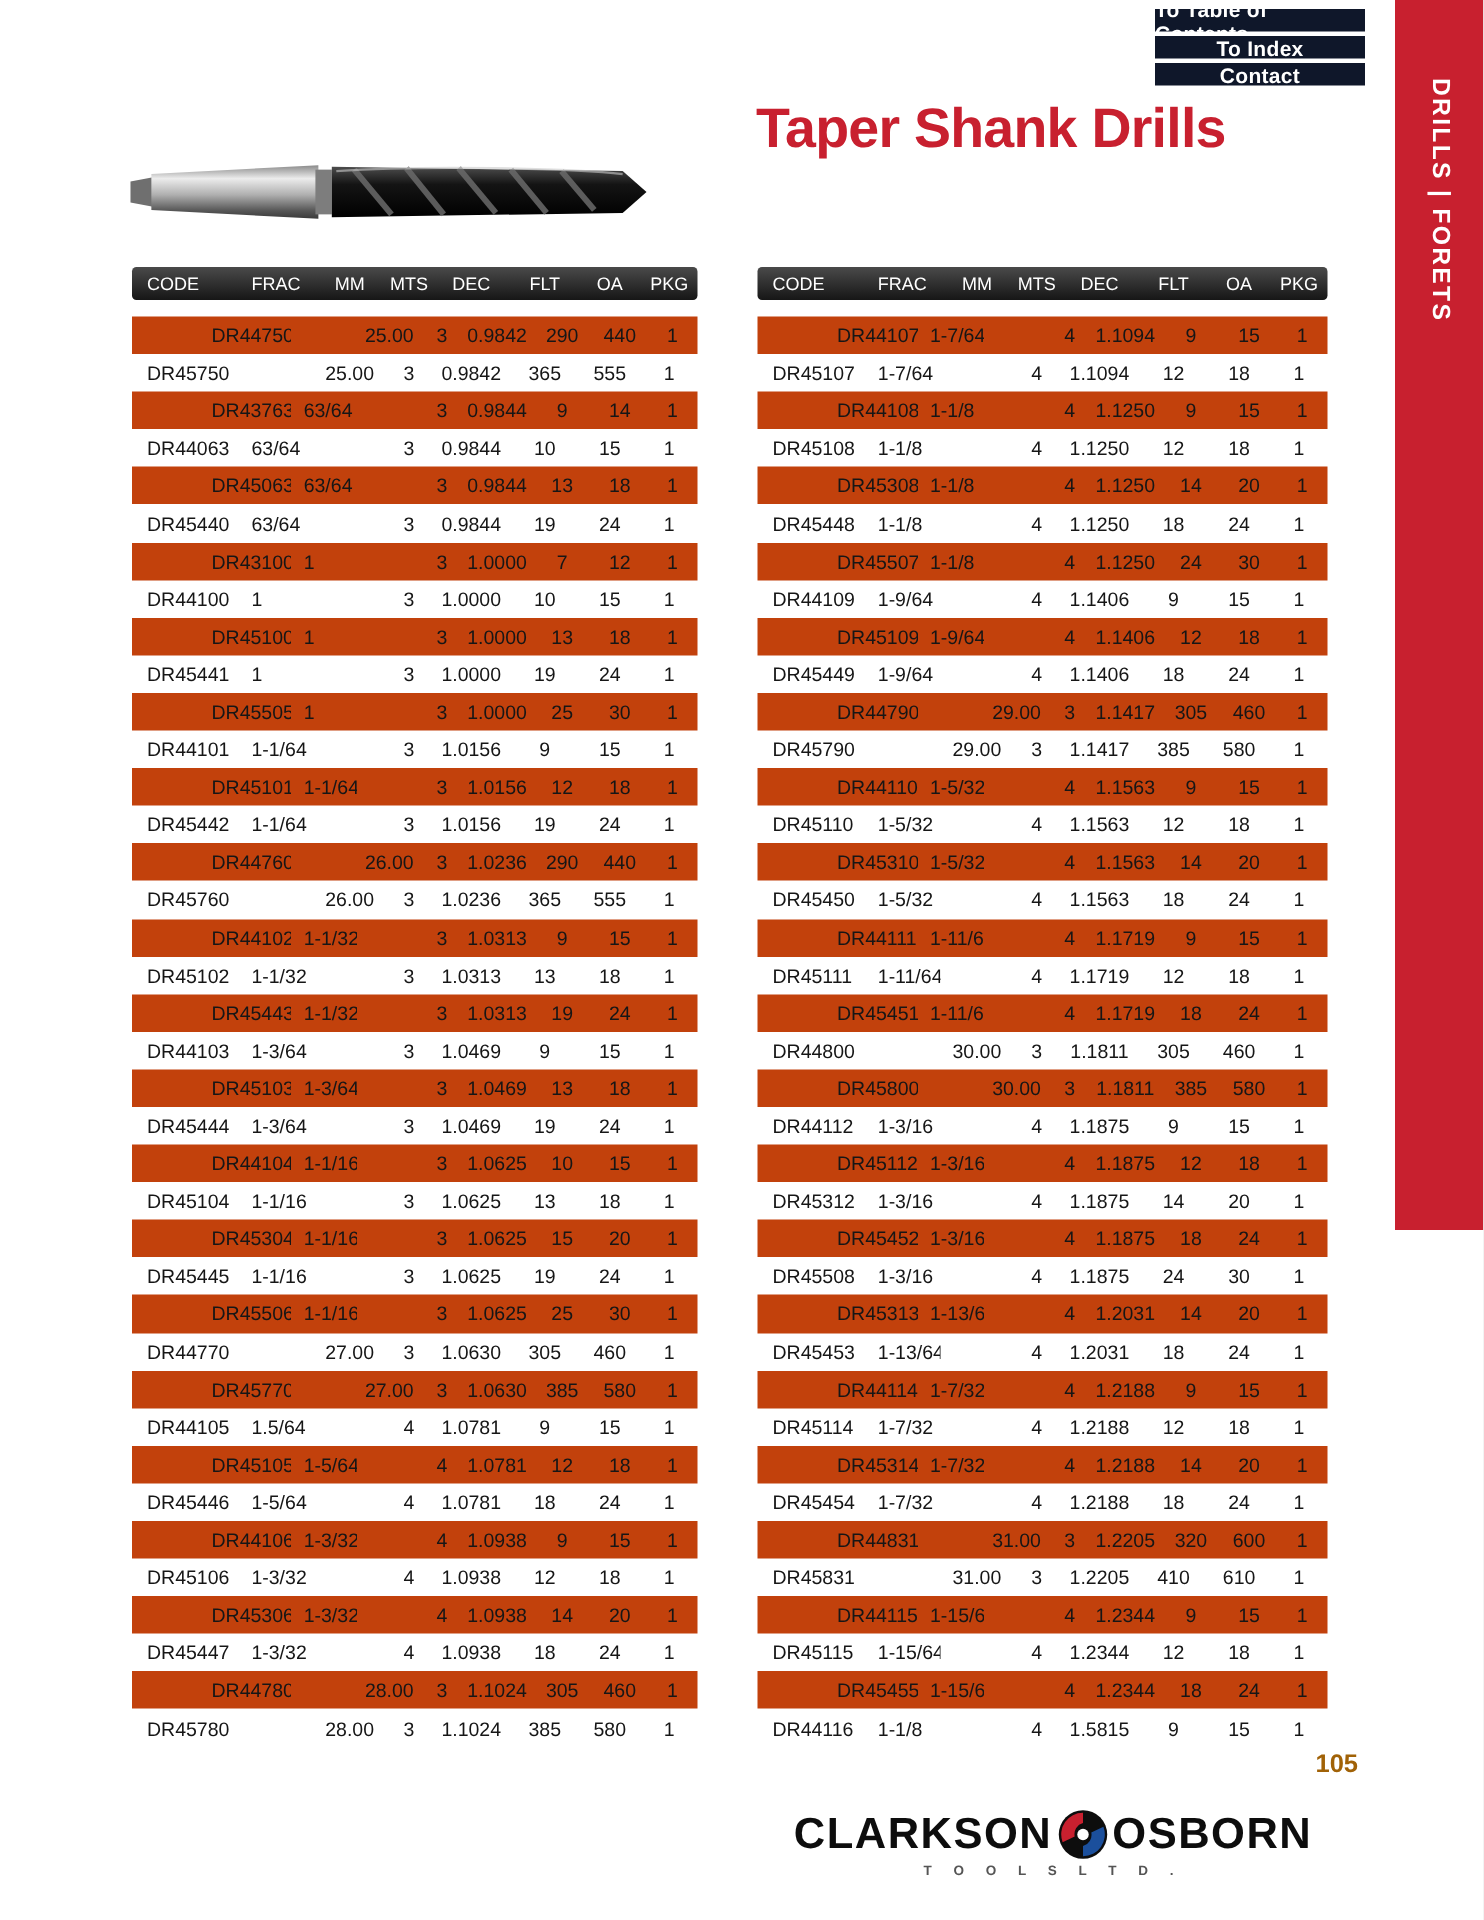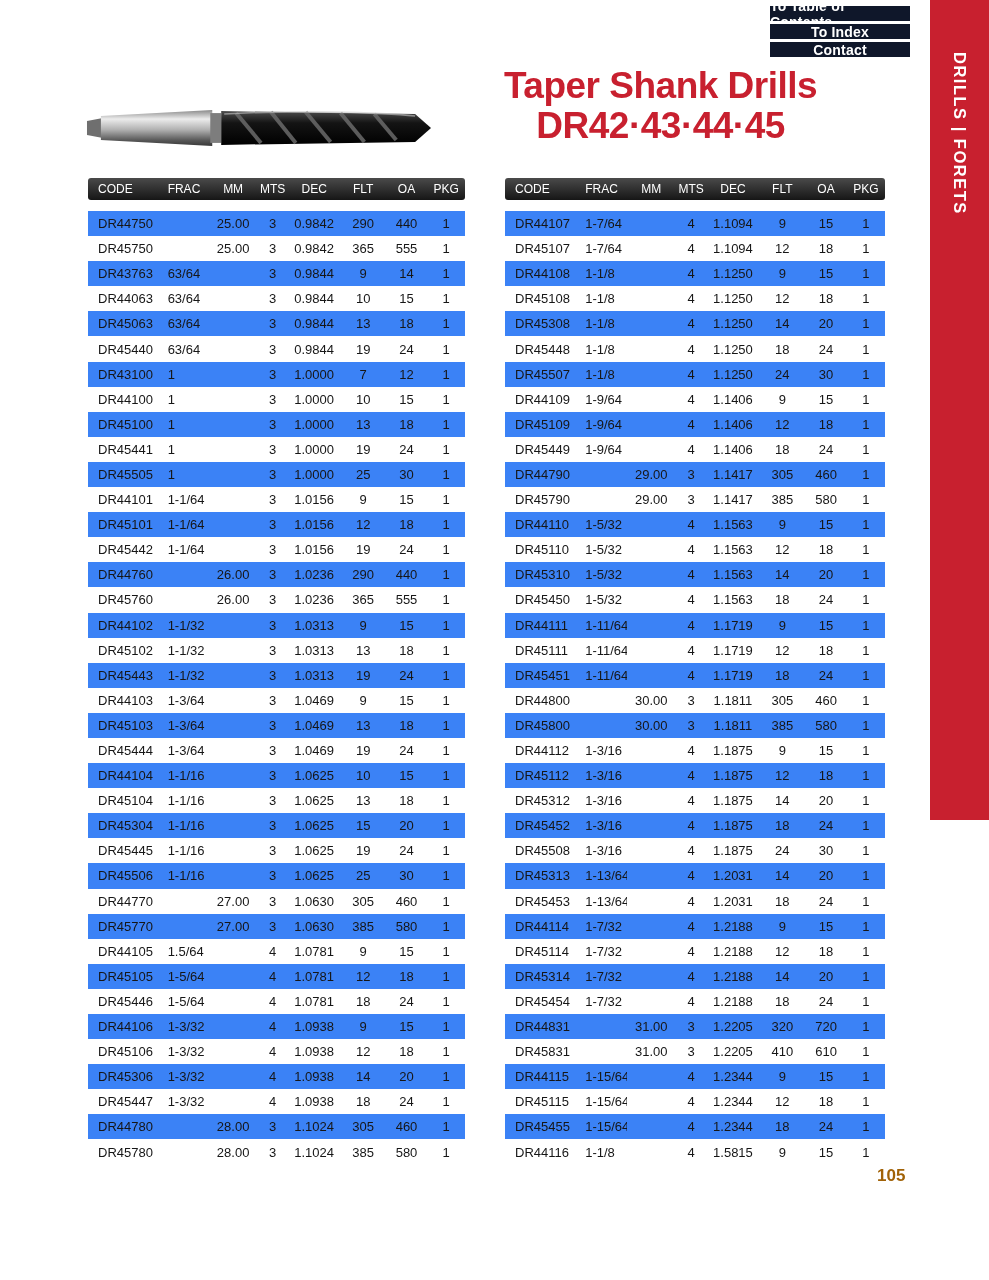--- a/index.html
+++ b/index.html
@@ -35,21 +35,21 @@
     display:grid; grid-template-columns:19% 13% 13% 8% 14% 12% 11% 10%;
     height:22px; align-items:center; border-radius:3px;
     background:linear-gradient(#4a4a4a,#161616); color:#fff;
     font-size:12px; font-weight:normal;
   }
   .tbody { margin-top:11px; }
   .trow {
     display:grid; grid-template-columns:19% 13% 13% 8% 14% 12% 11% 10%;
     height:25.1px; align-items:center; font-size:13px; color:#161616;
   }
-  .trow.alt { background:#3b82f6; }
+  .trow.alt { background:#c2410c;padding-left:43px; }
   .thead span, .trow span { text-align:center; overflow:hidden; white-space:nowrap; }
   .thead span:nth-child(1), .trow span:nth-child(1) { text-align:left; padding-left:10px; }
   .thead span:nth-child(2), .trow span:nth-child(2) { text-align:left; padding-left:8px; }
   
   .continued { position:absolute; top:1174px; left:505px; width:380px; text-align:right; font-weight:bold; font-size:13.5px; color:#111; }
   
   .footer { position:absolute; left:532px; top:1206px; width:340px; }
   .footer-row { display:flex; align-items:center; justify-content:center; gap:3px; }
   .logo-word { font-size:29px; font-weight:bold; letter-spacing:1px; color:#0d0d0d; }
   .logo-icon svg { display:block; }
@@ -95,21 +95,20 @@
       <line x1="187" y1="15" x2="212" y2="46"></line>
       <line x1="222" y1="15" x2="247" y2="45"></line>
       <line x1="257" y1="16" x2="281" y2="45"></line>
       <line x1="291" y1="17" x2="313" y2="43"></line>
     </g>
     <path d="M140,17 C 200,13 300,15 332,19" stroke="#c9c9c9" stroke-width="1.6" fill="none" opacity="0.6"></path>
   </svg>
 
   <div class="title">
     <div>Taper Shank Drills</div>
-    <div>DR42·43·44·45</div>
   </div>
 
   <div class="dtable" id="table-left">
     <div class="thead">
         <span>CODE</span>
         <span>FRAC</span>
         <span>MM</span>
         <span>MTS</span>
         <span>DEC</span>
         <span>FLT</span>
@@ -832,21 +831,21 @@
           <span>24</span>
           <span>1</span>
         </div>
         <div class="trow alt">
           <span>DR44831</span>
           <span></span>
           <span>31.00</span>
           <span>3</span>
           <span>1.2205</span>
           <span>320</span>
-          <span>720</span>
+          <span>600</span>
           <span>1</span>
         </div>
         <div class="trow">
           <span>DR45831</span>
           <span></span>
           <span>31.00</span>
           <span>3</span>
           <span>1.2205</span>
           <span>410</span>
           <span>610</span>
@@ -889,16 +888,31 @@
           <span>4</span>
           <span>1.5815</span>
           <span>9</span>
           <span>15</span>
           <span>1</span>
         </div>
       </div>
   </div>
 
 
+  <div class="footer">
+    <div class="footer-row">
+      <span class="logo-word">CLARKSON</span>
+      <span class="logo-icon">
+        <svg viewBox="0 0 40 40" width="34" height="34">
+          <circle cx="20" cy="20" r="19" fill="#0d0d0d"></circle>
+          <path d="M20 3 A17 17 0 0 0 4 26 L 13.5 21.5 A9 9 0 0 1 20 11 Z" fill="#c8202f"></path>
+          <path d="M20 37 A17 17 0 0 0 36 14 L 26.5 18.5 A9 9 0 0 1 20 29 Z" fill="#1b4f9c"></path>
+          <circle cx="20" cy="20" r="4.5" fill="#ffffff"></circle>
+        </svg>
+      </span>
+      <span class="logo-word">OSBORN</span>
+    </div>
+    <div class="footer-sub">T O O L S   L T D .</div>
+  </div>
 
   <div class="page-num">105</div>
 
 </div>
 
 </body></html>

